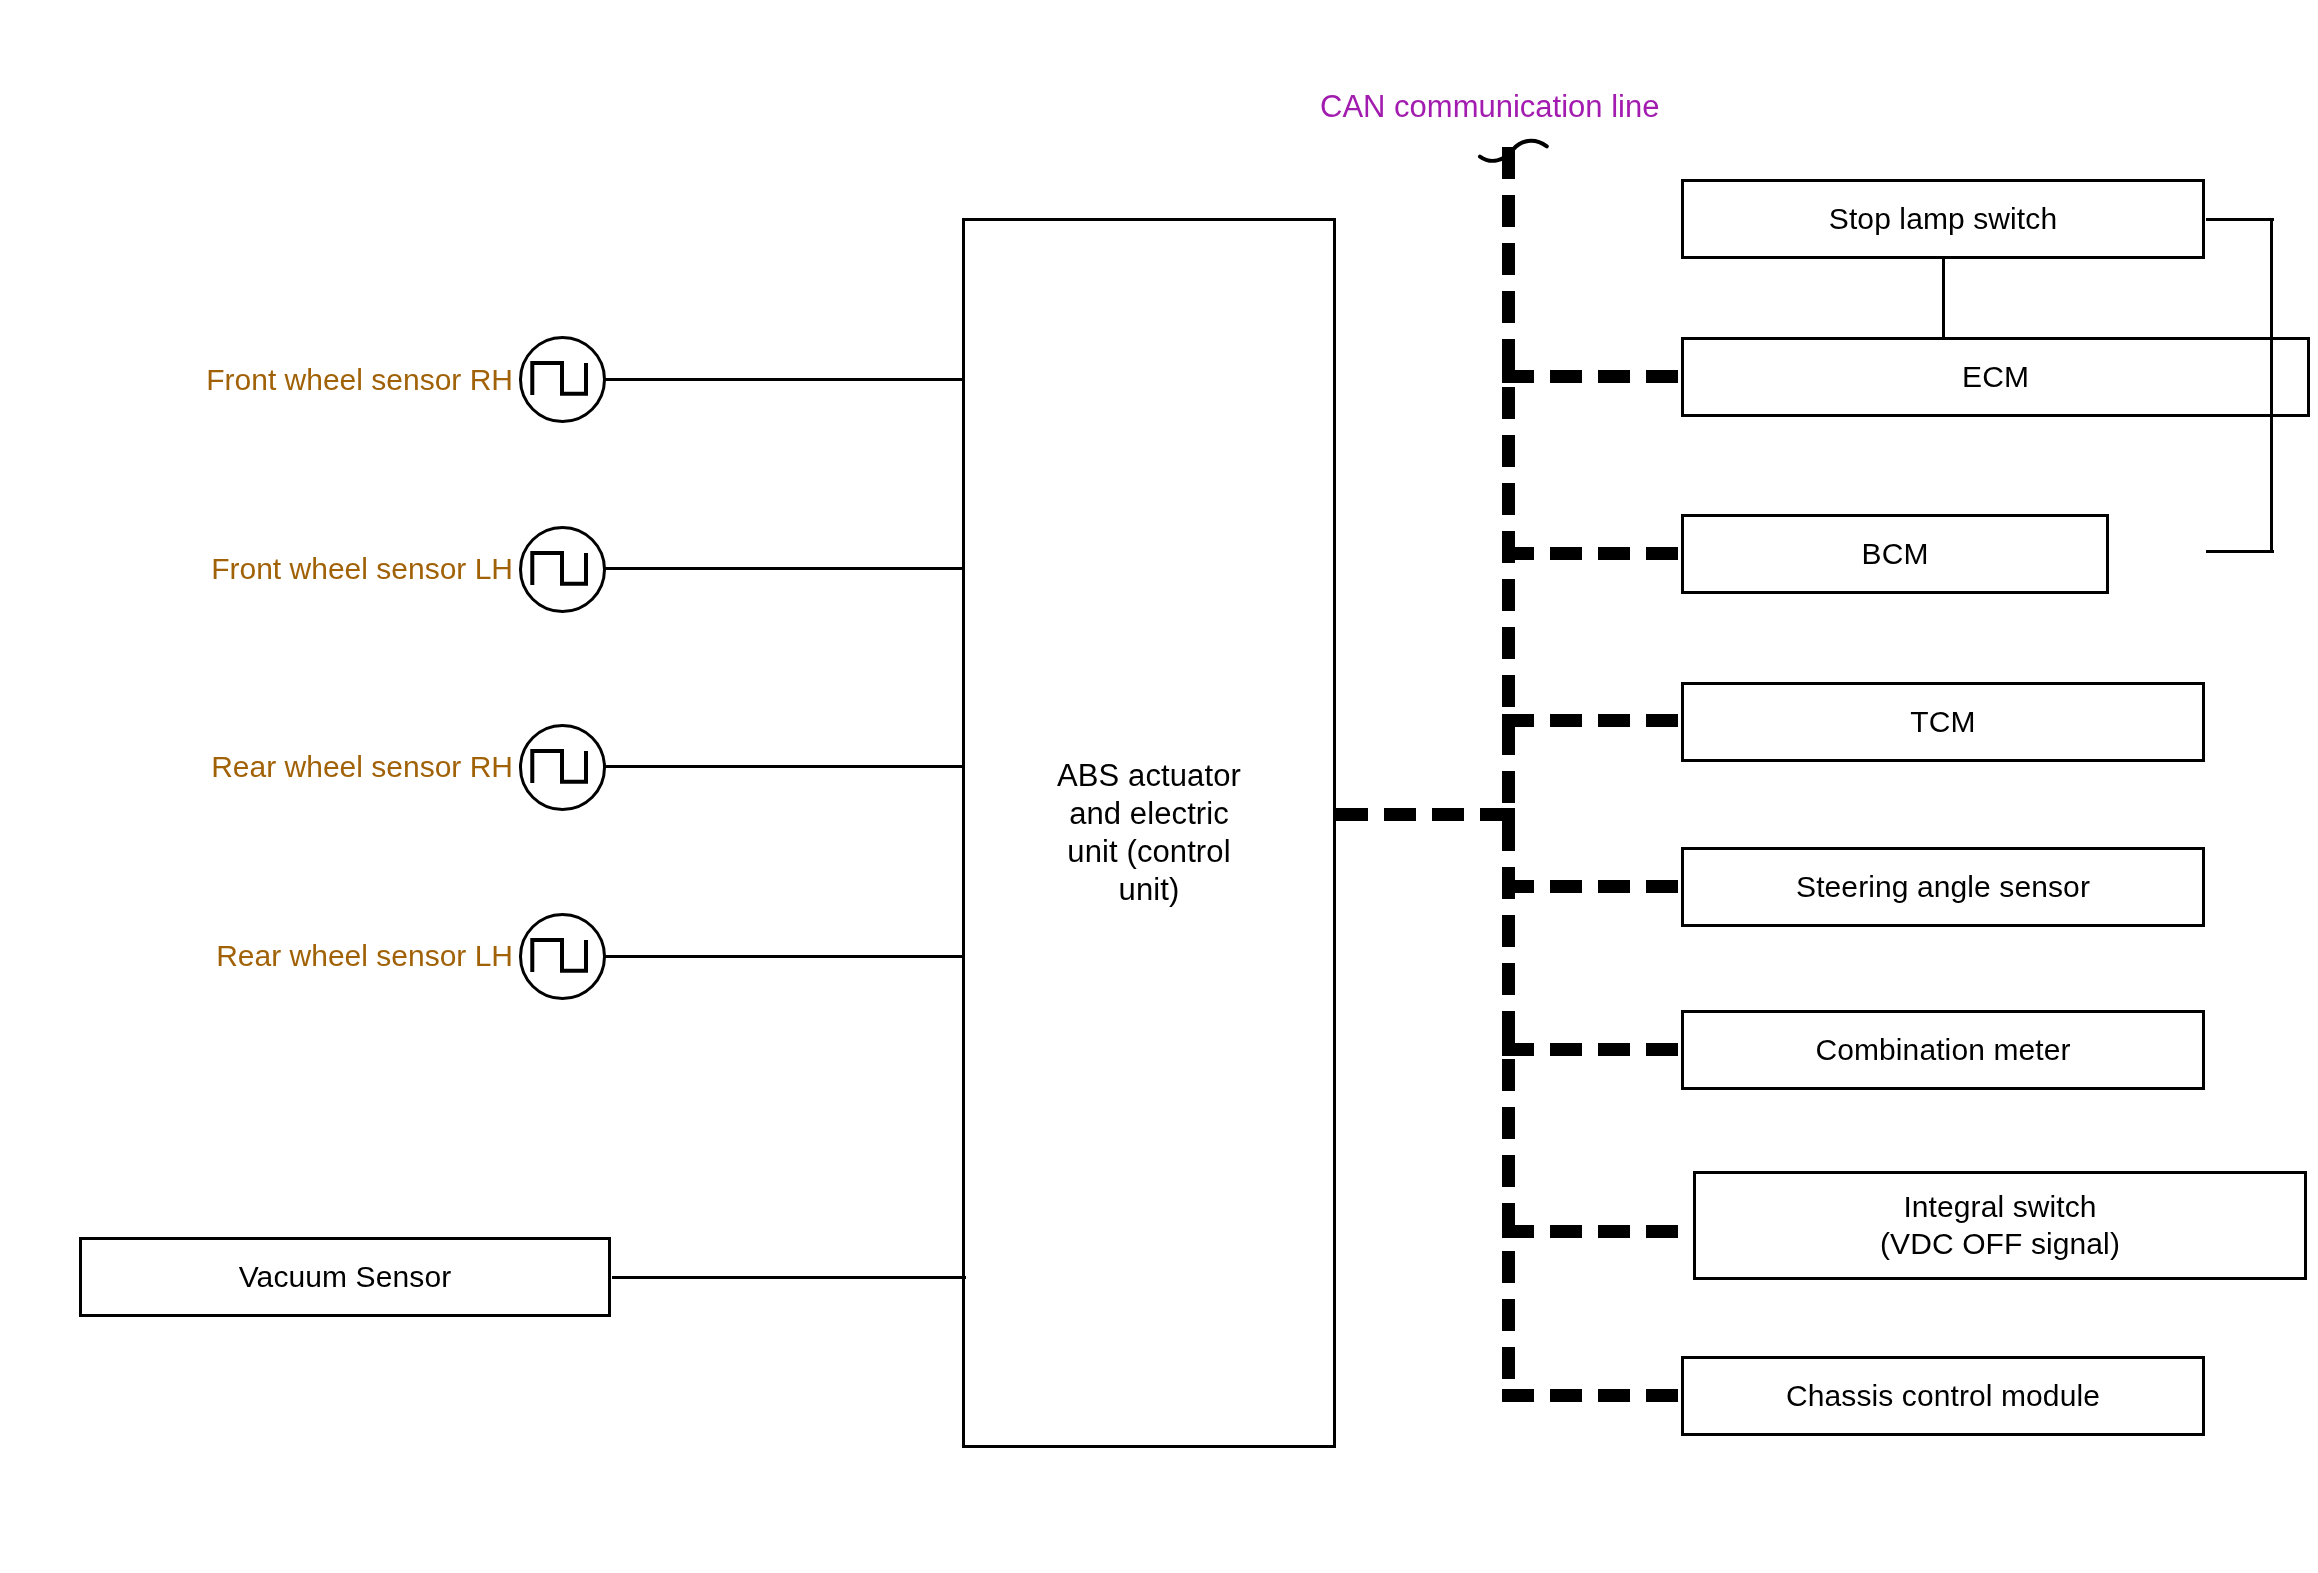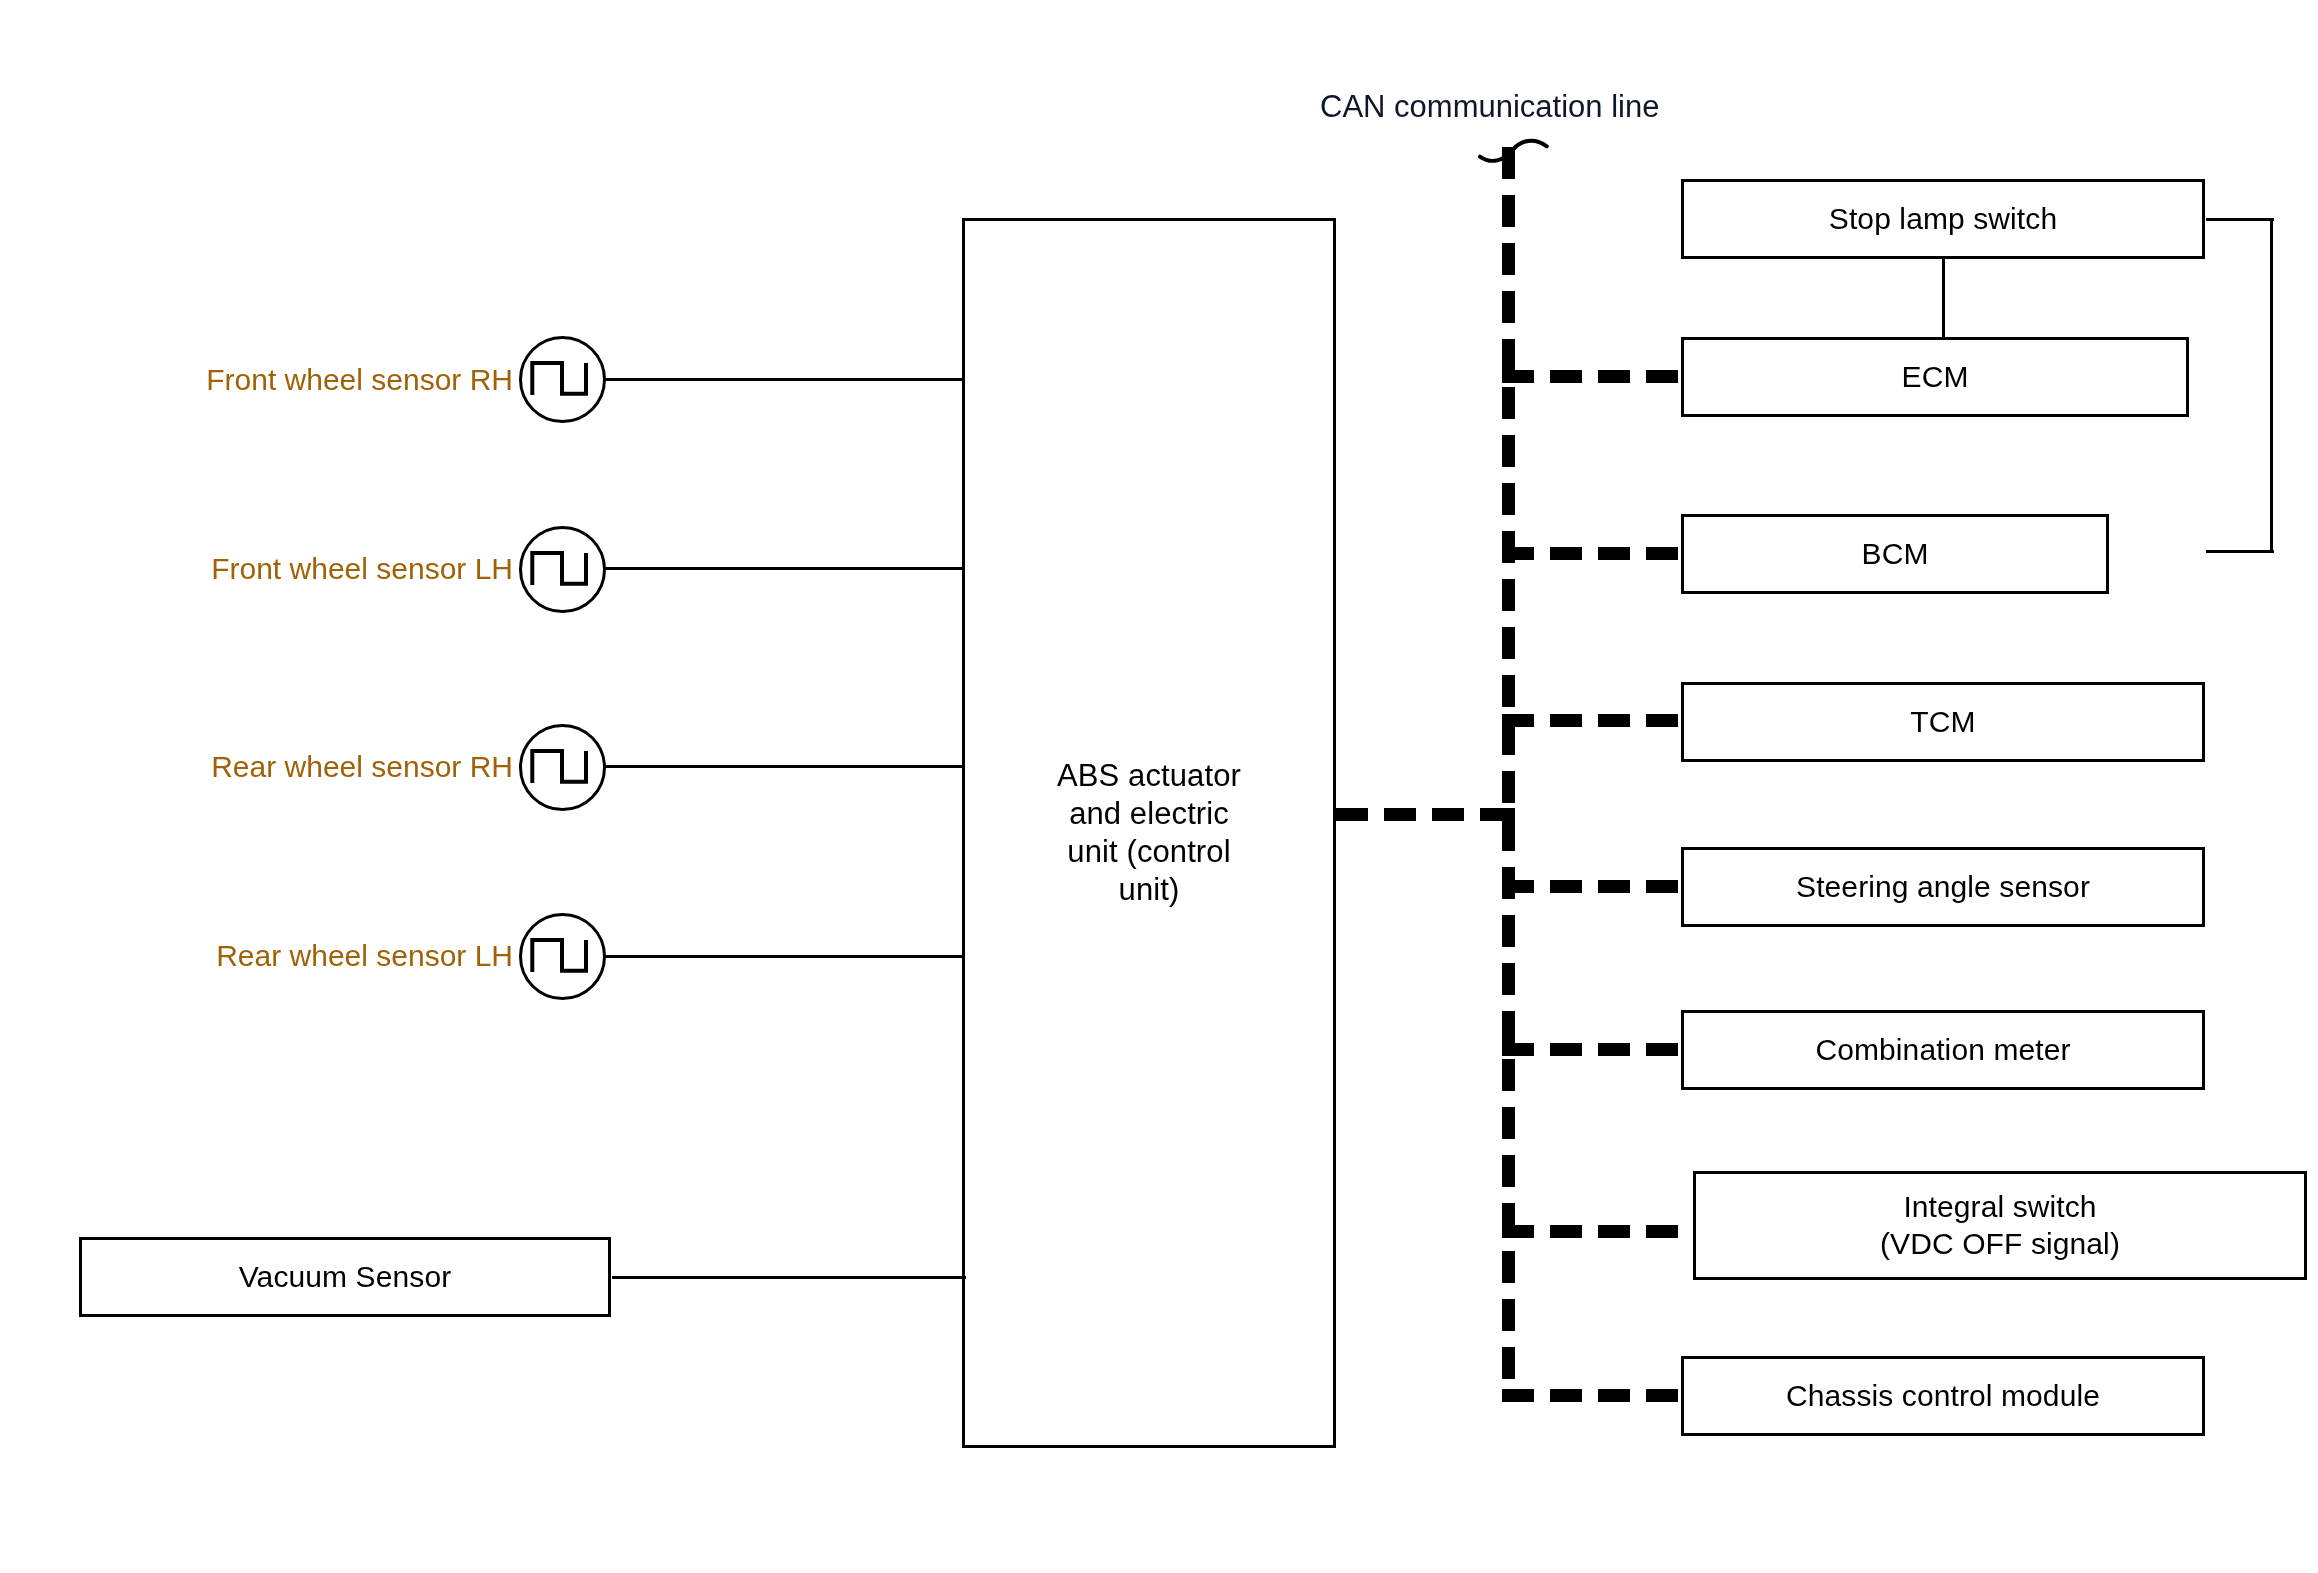--- a/index.html
+++ b/index.html
@@ -73,21 +73,21 @@
         to right,
         #000000 0px, #000000 32px,
         #ffffff 32px, #ffffff 48px);
   }
   
   .can-joint{position:absolute;background:#000000;}
 
   
   .can-title{
     position:absolute;
-    color:#0f172a;
+    color:#a21caf;
     font-size:31px;
     white-space:nowrap;
   }
 </style>
 </head>
 <body>
 
 <div id="stage">
 
   <div class="can-title" style="left:1320px; top:89px;">CAN communication line</div>
@@ -163,21 +163,21 @@
 
   <div class="box" style="left:79px; top:1237px; width:532px; height:80px;">
     <span>Vacuum Sensor</span>
   </div>
   <div class="wire-h" style="left:612px; top:1276px; width:354px;"></div>
 
   <div class="box" style="left:1681px; top:179px; width:524px; height:80px;">
     <span>Stop lamp switch</span>
   </div>
 
-  <div class="box" style="left:1681px; top:337px; width:508px; height:80px;">
+  <div class="box" style="left:1681px; top:337px; width:629px; height:80px;">
     <span>ECM</span>
   </div>
 
   <div class="box" style="left:1681px; top:514px; width:428px; height:80px;">
     <span>BCM</span>
   </div>
 
   <div class="box" style="left:1681px; top:682px; width:524px; height:80px;">
     <span>TCM</span>
   </div>

